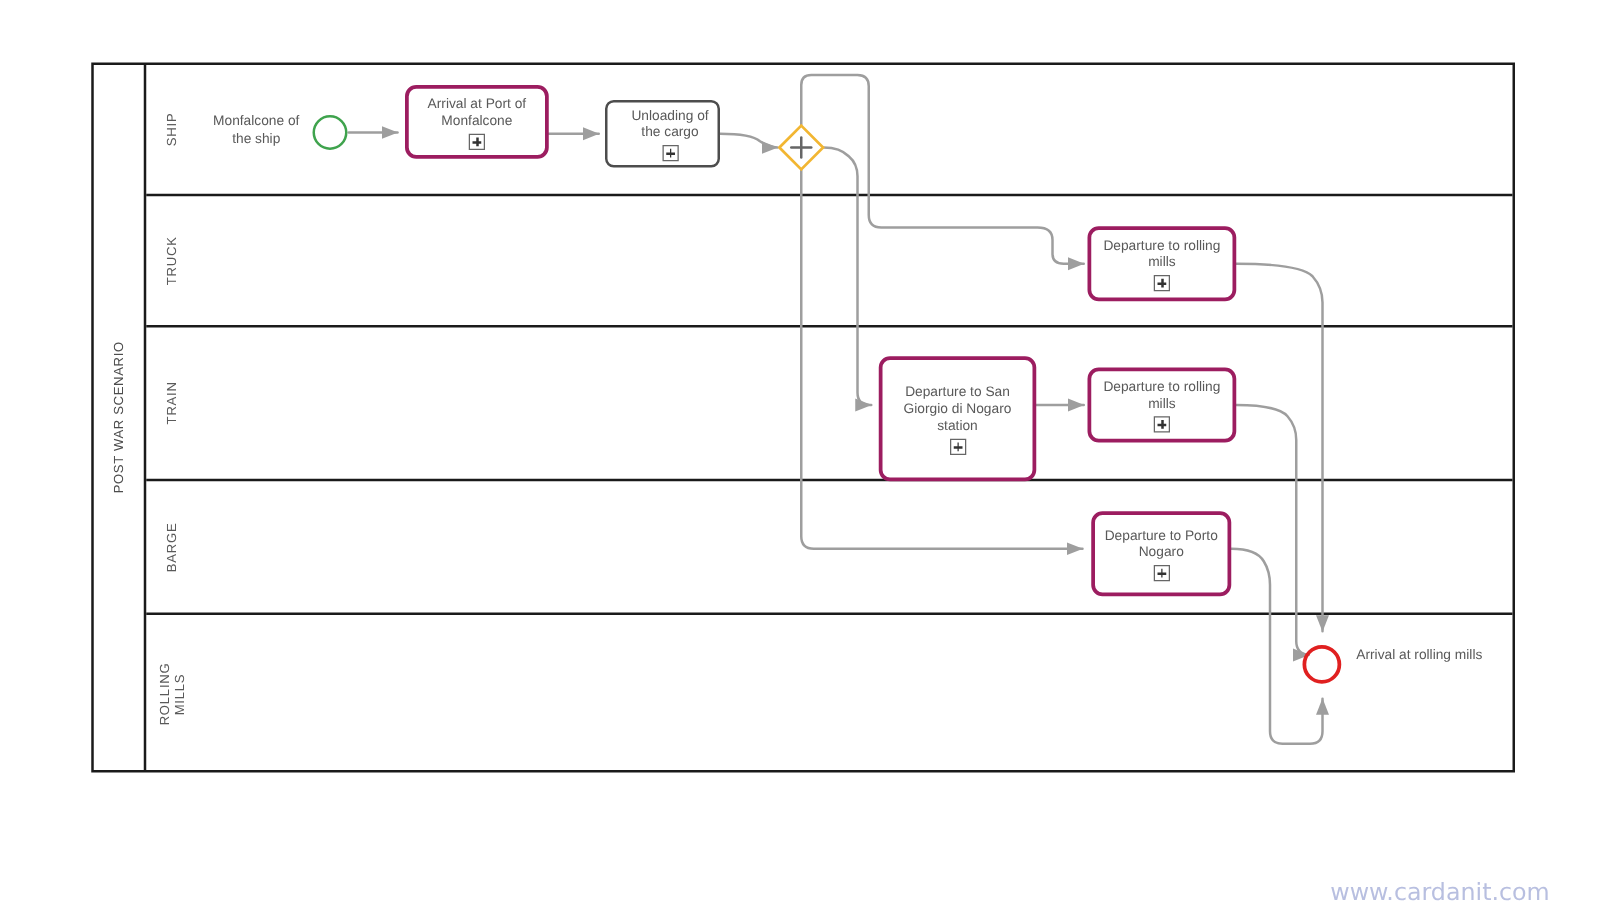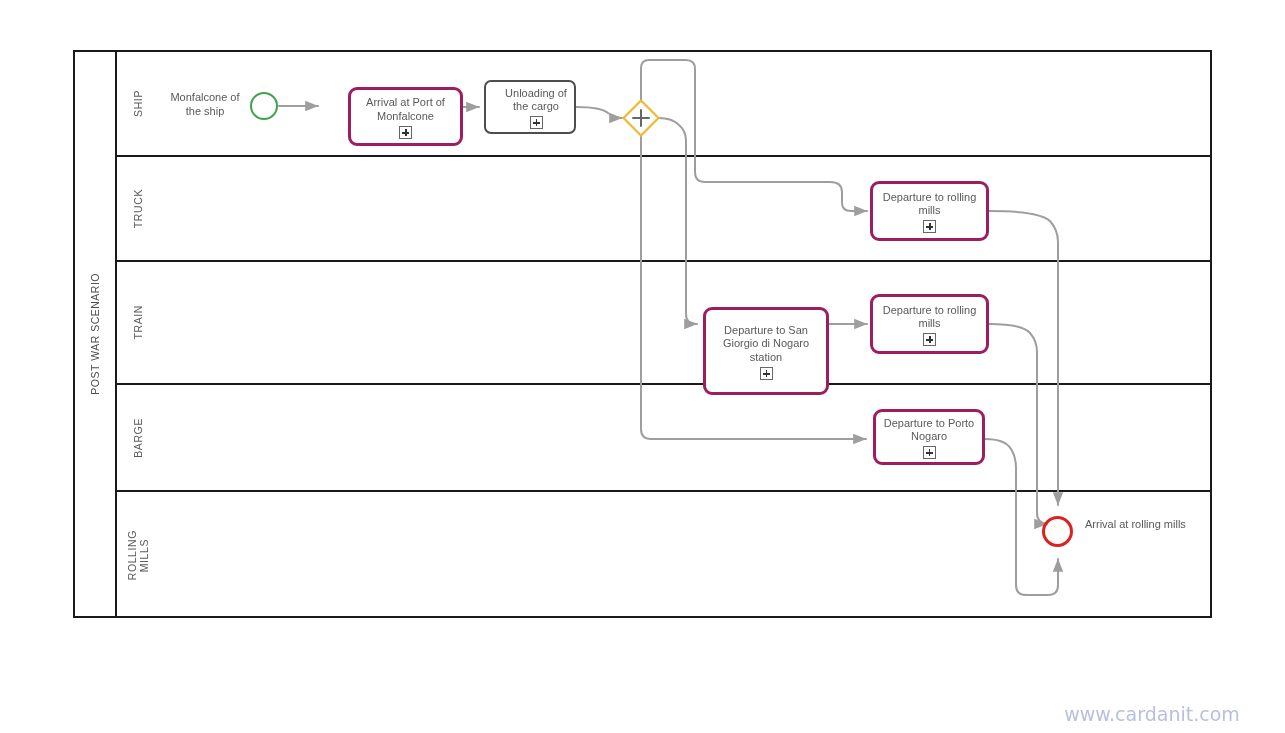--- a/index.html
+++ b/index.html
@@ -268,46 +268,46 @@
   <div class="gateway" style="left:622px; top:99px; width:38px; height:38px;">
     <svg width="38" height="38" viewBox="0 0 38 38" xmlns="http://www.w3.org/2000/svg">
       <polygon points="19,1.5 36.5,19 19,36.5 1.5,19" fill="#ffffff" stroke="#f2b632" stroke-width="2.2"></polygon>
       <g stroke="#666666" stroke-width="2" stroke-linecap="round">
         <line x1="11" y1="19" x2="27" y2="19"></line>
         <line x1="19" y1="11" x2="19" y2="27"></line>
       </g>
     </svg>
   </div>
 
-  <div class="task purple" style="left:324px; top:87px; width:115px; height:59px;margin-left:24px;">
+  <div class="task purple" style="left:324px; top:68px; width:115px; height:59px;">
     <span class="task-label">Arrival at Port of Monfalcone</span>
     <span class="marker-plus"></span>
   </div>
 
   <div class="task grey" style="left:484px; top:80px; width:92px; height:54px;">
     <span class="task-label">Unloading of the cargo</span>
     <span class="marker-plus"></span>
   </div>
 
   <div class="task purple" style="left:870px; top:181px; width:119px; height:60px;">
     <span class="task-label">Departure to rolling mills</span>
     <span class="marker-plus"></span>
   </div>
 
-  <div class="task purple" style="left:703px; top:285px; width:126px; height:88px;margin-top:22px;">
+  <div class="task purple" style="left:703px; top:285px; width:126px; height:100px;">
     <span class="task-label">Departure to San Giorgio di Nogaro station</span>
     <span class="marker-plus"></span>
   </div>
 
   <div class="task purple" style="left:870px; top:294px; width:119px; height:60px;">
     <span class="task-label">Departure to rolling mills</span>
     <span class="marker-plus"></span>
   </div>
 
-  <div class="task purple" style="left:873px; top:409px; width:112px; height:56px;">
+  <div class="task purple" style="left:873px; top:409px; width:112px; height:68px;">
     <span class="task-label">Departure to Porto Nogaro</span>
     <span class="marker-plus"></span>
   </div>
 
   <div class="brand">
     <div class="brand-url">www.cardanit.com</div>
   </div>
 
 </div>
 

